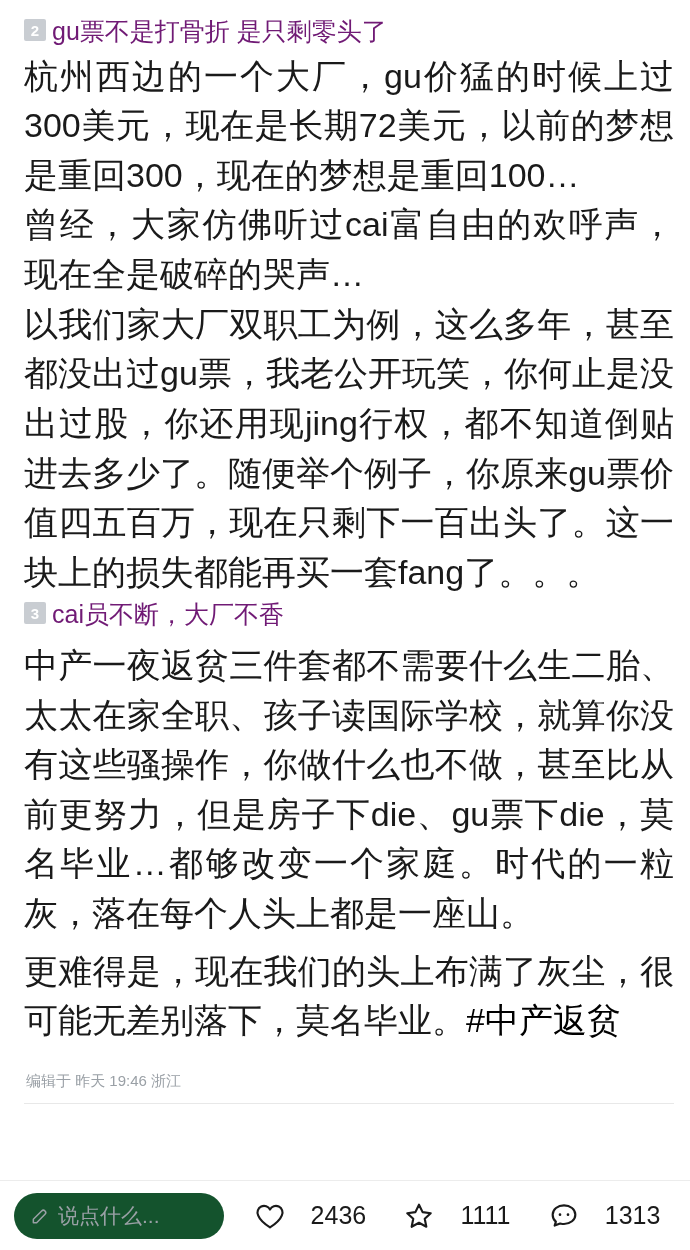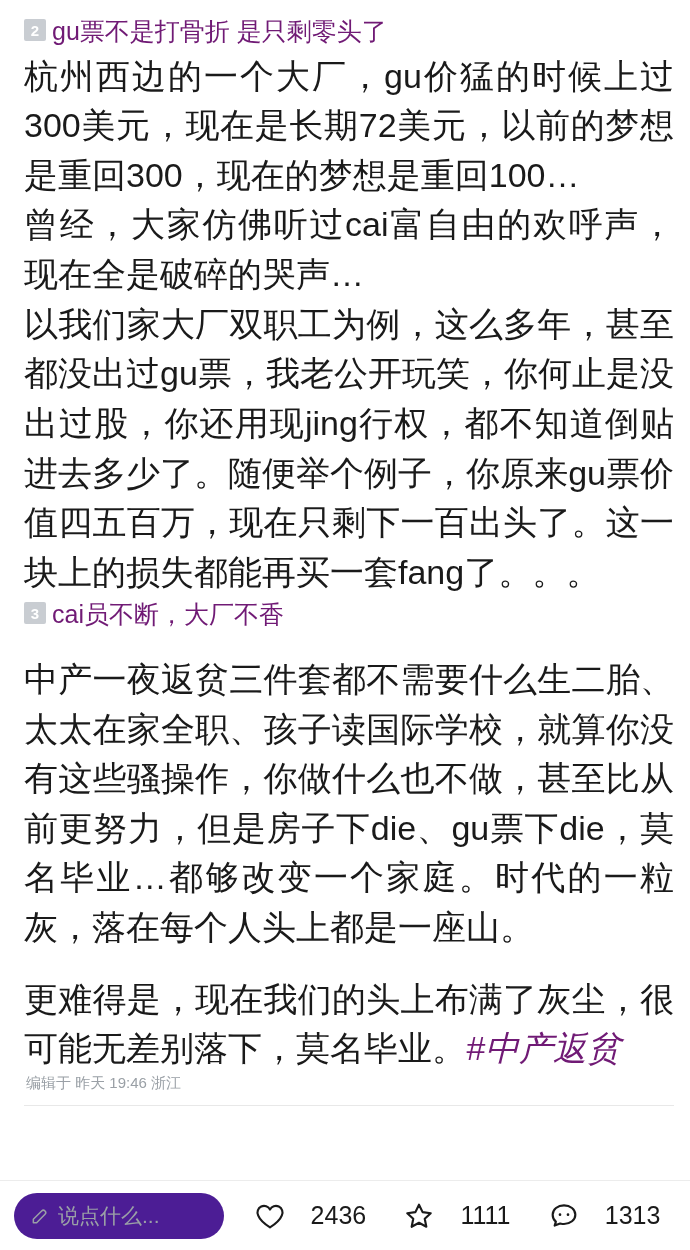--- a/index.html
+++ b/index.html
@@ -58,27 +58,27 @@
   }
   p.para {
     font-size: 34px;
     line-height: 1.46;
     margin: 0 0 0 0;
     color: #1a1a1a;
     text-align: justify;
     letter-spacing: 0px;
   }
   p.gap {
-    margin-top: 22px;
+    margin-top: 8px;
   }
   .hashtag {
-    color: #701a75;
-    font-style: italic;
+    color: #000000;
   }
   .edit-meta {
+    margin-top: 26px;
     font-size: 15px;
     color: #9aa0a6;
     padding-left: 2px;
   }
   .divider {
     height: 1px;
     background: #e8e8e8;
     margin: 12px 0 0 0;
   }
   .bottom-bar {
@@ -90,21 +90,21 @@
     background: #ffffff;
     border-top: 1px solid #ececec;
     display: flex;
     align-items: center;
     padding: 0 14px;
     gap: 14px;
   }
   .comment-box {
     flex: 0 0 210px;
     height: 46px;
-    background: #4c1d95;
+    background: #14532d;
     border-radius: 23px;
     display: flex;
     align-items: center;
     gap: 8px;
     padding: 0 16px;
     color: #9aa0a6;
     font-size: 21px;
   }
   .actions {
     flex: 1 1 auto;

